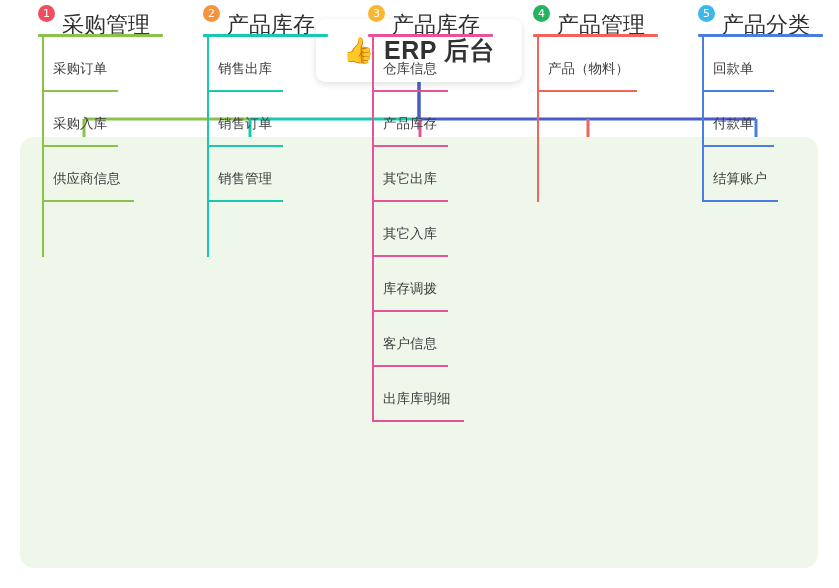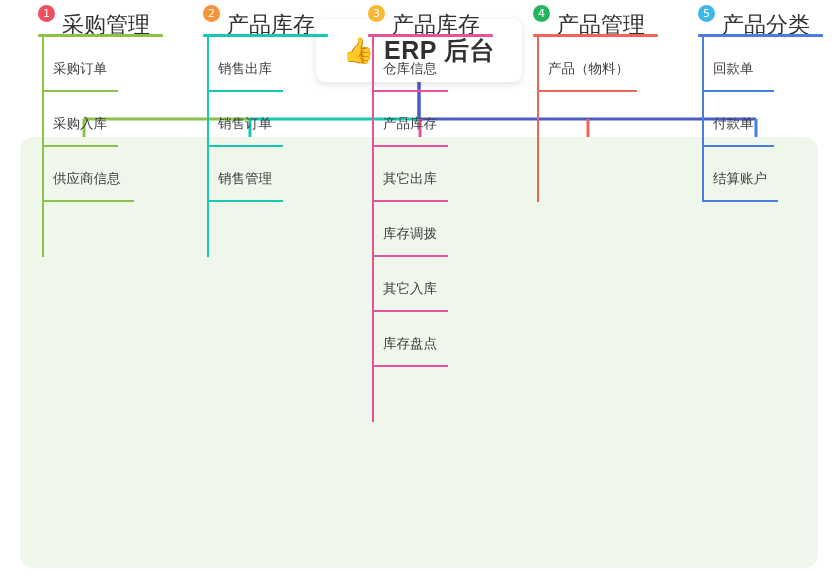--- a/index.html
+++ b/index.html
@@ -227,30 +227,34 @@
           </div>
           <div class="item">
             <span class="item-label">产品库存</span>
             <div class="item-rule" style="background: rgb(232, 82, 154); width: 76px;"></div>
           </div>
           <div class="item">
             <span class="item-label">其它出库</span>
             <div class="item-rule" style="background: rgb(232, 82, 154); width: 76px;"></div>
           </div>
           <div class="item">
+            <span class="item-label">其它入库</span>
+            <div class="item-rule" style="background: rgb(232, 82, 154); width: 76px;"></div>
+          </div>
+          <div class="item">
             <span class="item-label">库存调拨</span>
             <div class="item-rule" style="background: rgb(232, 82, 154); width: 76px;"></div>
           </div>
           <div class="item">
-            <span class="item-label">其它入库</span>
-            <div class="item-rule" style="background: rgb(232, 82, 154); width: 76px;"></div>
-          </div>
-          <div class="item">
-            <span class="item-label">库存盘点</span>
-            <div class="item-rule" style="background: rgb(232, 82, 154); width: 76px;"></div>
+            <span class="item-label">客户信息</span>
+            <div class="item-rule" style="background: rgb(232, 82, 154); width: 76px;"></div>
+          </div>
+          <div class="item">
+            <span class="item-label">出库库明细</span>
+            <div class="item-rule" style="background: rgb(232, 82, 154); width: 92px;"></div>
           </div>
         </div>
         <div class="spine" style="background: rgb(232, 82, 154); height: 385px;"></div>
       </div>
       <div class="column" style="left: 515px;">
         <div class="col-head">
           <span class="badge" style="background: rgb(36, 179, 94);">4</span>
           <span class="col-title">产品管理</span>
         </div>
         <div class="head-rule" style="background: rgb(242, 100, 90);"></div>

